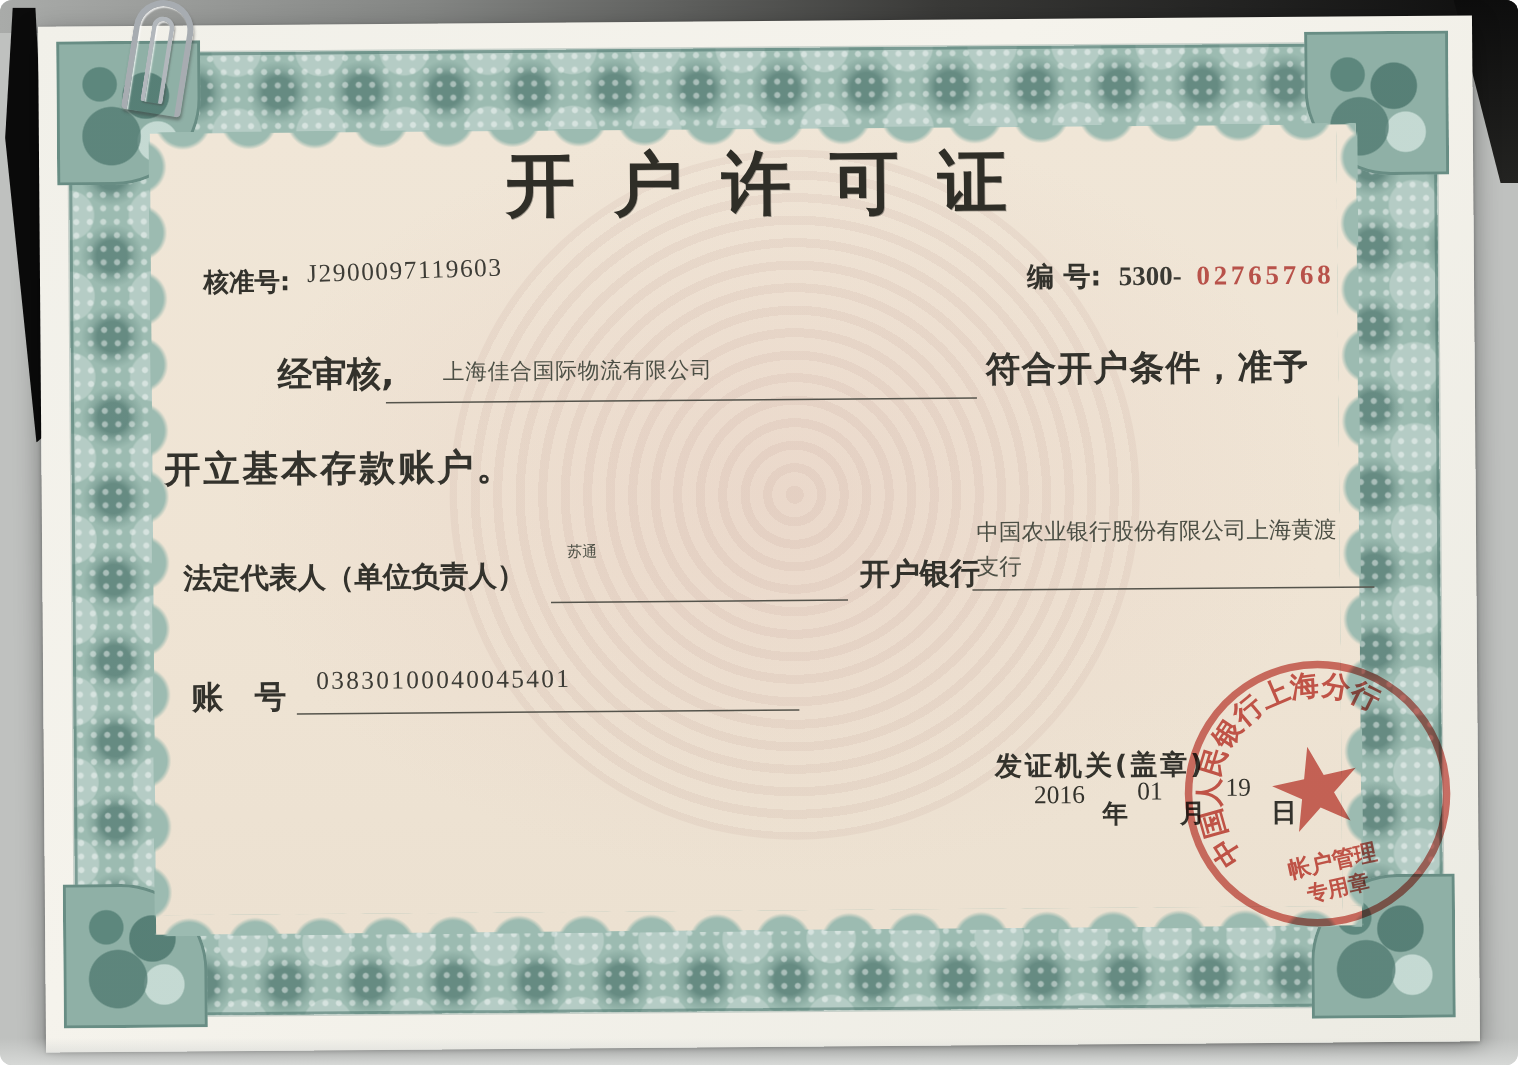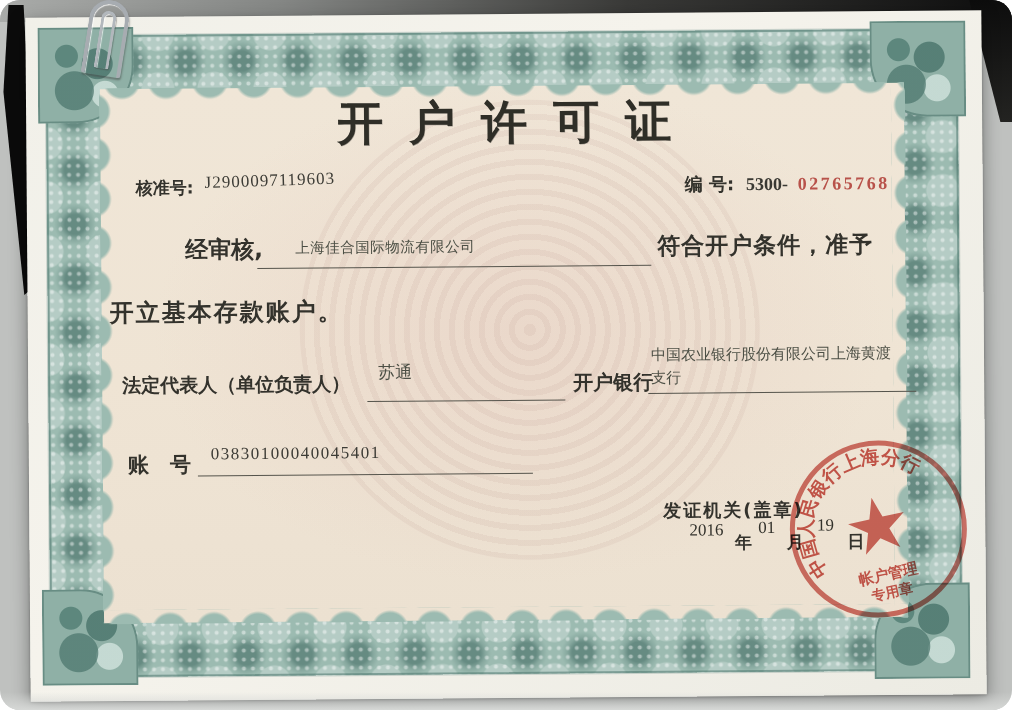--- a/index.html
+++ b/index.html
@@ -1,17 +1,17 @@
 <!DOCTYPE html>
 <html><head>
 <meta charset="utf-8">
 <style>
   html,body{margin:0;padding:0;background:#ffffff;}
   *{box-sizing:border-box;}
-  .shot{position:relative;width:1012px;height:710px;background:#bfc1bf;border-radius:20px;overflow:hidden;
+  .shot{position:relative;width:1012px;height:710px;background:#bfc1bf;border-radius:8px;overflow:hidden;
         font-family:"DejaVu Sans","Liberation Sans",sans-serif;}
   
   .bg-top{position:absolute;left:0;right:0;top:0;height:22px;
     background:linear-gradient(90deg,#a9aba9 0%,#848684 28%,#3a3a38 62%,#0e0e0e 100%);}
   .bg-wedge{position:absolute;right:0;top:0;width:58px;height:122px;
     background:linear-gradient(180deg,#0d0d0d,#232321);
     clip-path:polygon(26% 0,100% 0,100% 100%,80% 100%);}
   .bg-strip{position:absolute;left:2px;top:5px;width:36px;height:290px;background:#0b0b0b;
     clip-path:polygon(18% 0,60% 0,100% 96%,62% 100%,4% 30%);}
   .bg-bottom{position:absolute;left:0;right:0;bottom:0;height:18px;
@@ -124,21 +124,21 @@
     </div>
 
     <div class="t lbl" style="left:158px;top:218px;font-size:23px;">经审核,</div>
     <div class="t val" style="left:268px;top:223px;font-size:14.5px;letter-spacing:.5px;">上海佳合国际物流有限公司</div>
     <div class="uline" style="left:230px;top:252px;width:394px;"></div>
     <div class="t lbl" style="left:630px;top:218px;font-size:23px;letter-spacing:1px;">符合开户条件，准予</div>
 
     <div class="t lbl" style="left:82px;top:280px;font-size:24px;letter-spacing:2px;">开立基本存款账户。</div>
 
     <div class="t lbl" style="left:94px;top:356px;font-size:19px;">法定代表人（单位负责人）</div>
-    <div class="t val" style="left:350px;top:346px;font-size:17px;">苏通</div>
+    <div class="t val" style="left:350px;top:346px;font-size:10px;">苏通</div>
     <div class="uline" style="left:339px;top:386px;width:198px;"></div>
 
     <div class="t lbl" style="left:545px;top:356px;font-size:20px;">开户银行</div>
     <div class="t val" style="left:623px;top:331px;font-size:15px;white-space:normal;width:242px;line-height:1.5;">中国农业银行股份有限公司上海黄渡支行</div>
     <div class="uline" style="left:620px;top:380px;width:268px;"></div>
 
     <div class="t lbl" style="left:99px;top:434px;font-size:21px;">账　号</div>
     <div class="t val ser" style="left:182px;top:428px;font-size:17px;letter-spacing:1.5px;color:#3d3c36;">03830100040045401</div>
     <div class="uline" style="left:169px;top:459px;width:335px;"></div>
 

